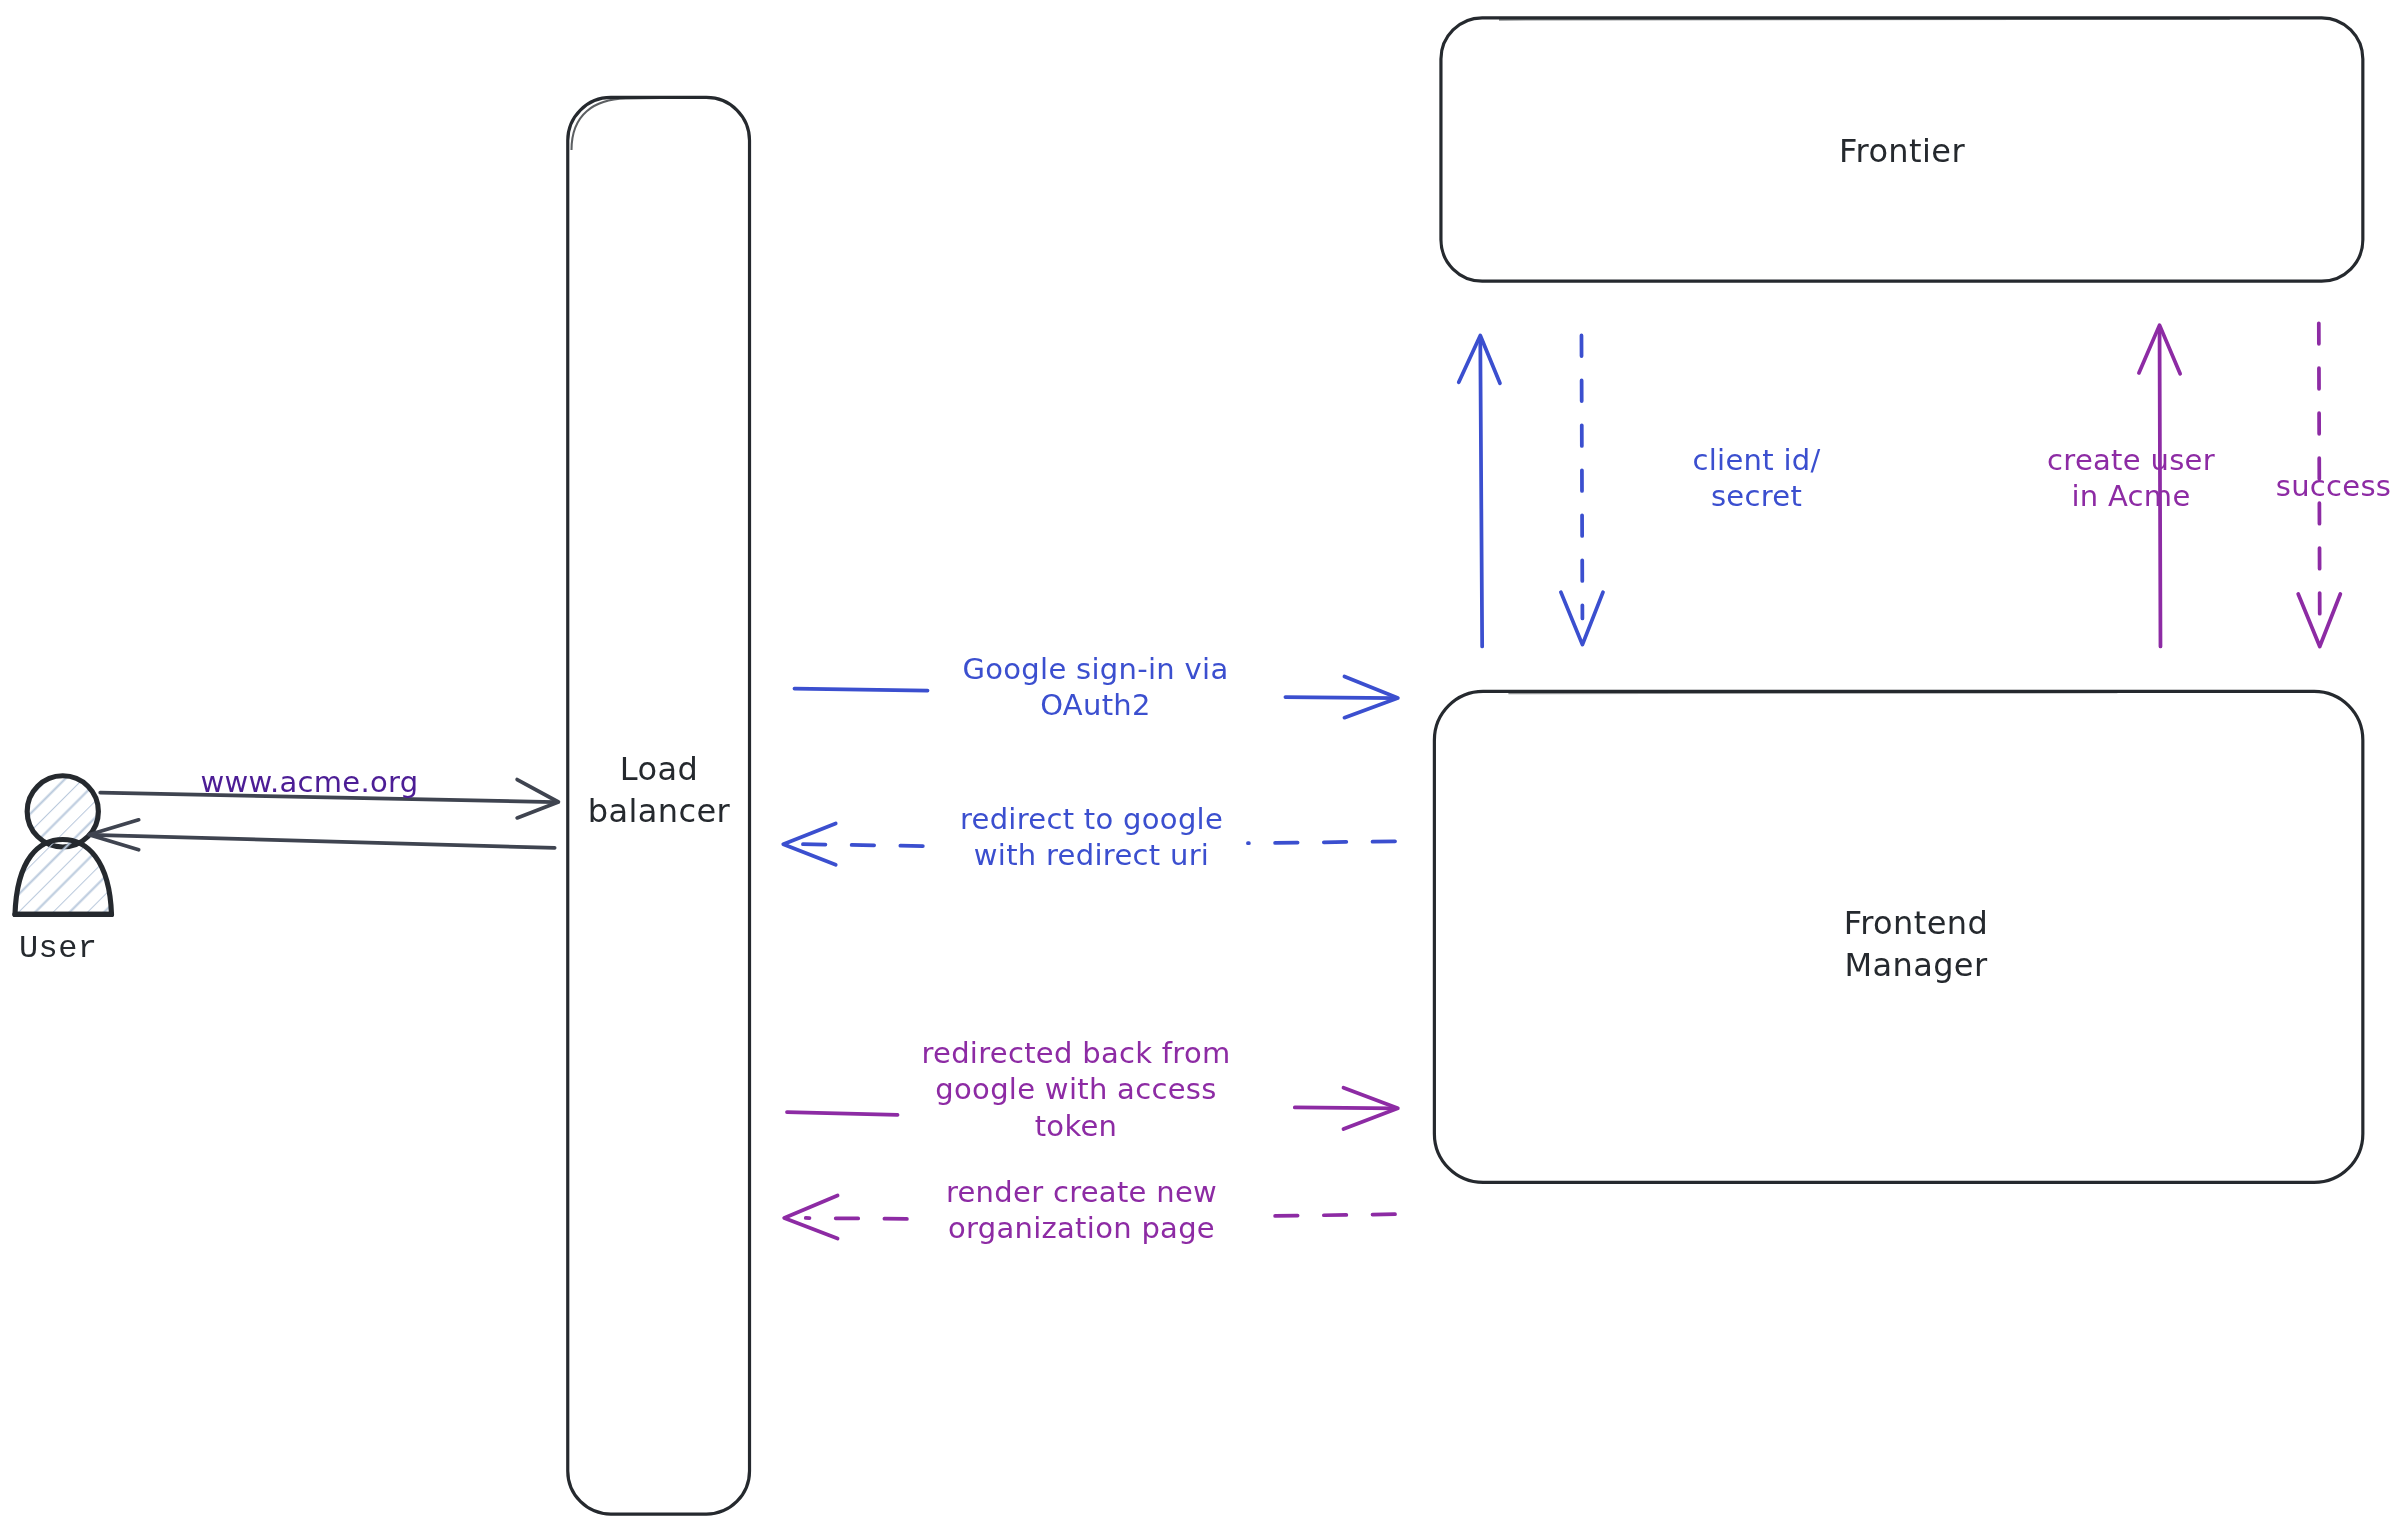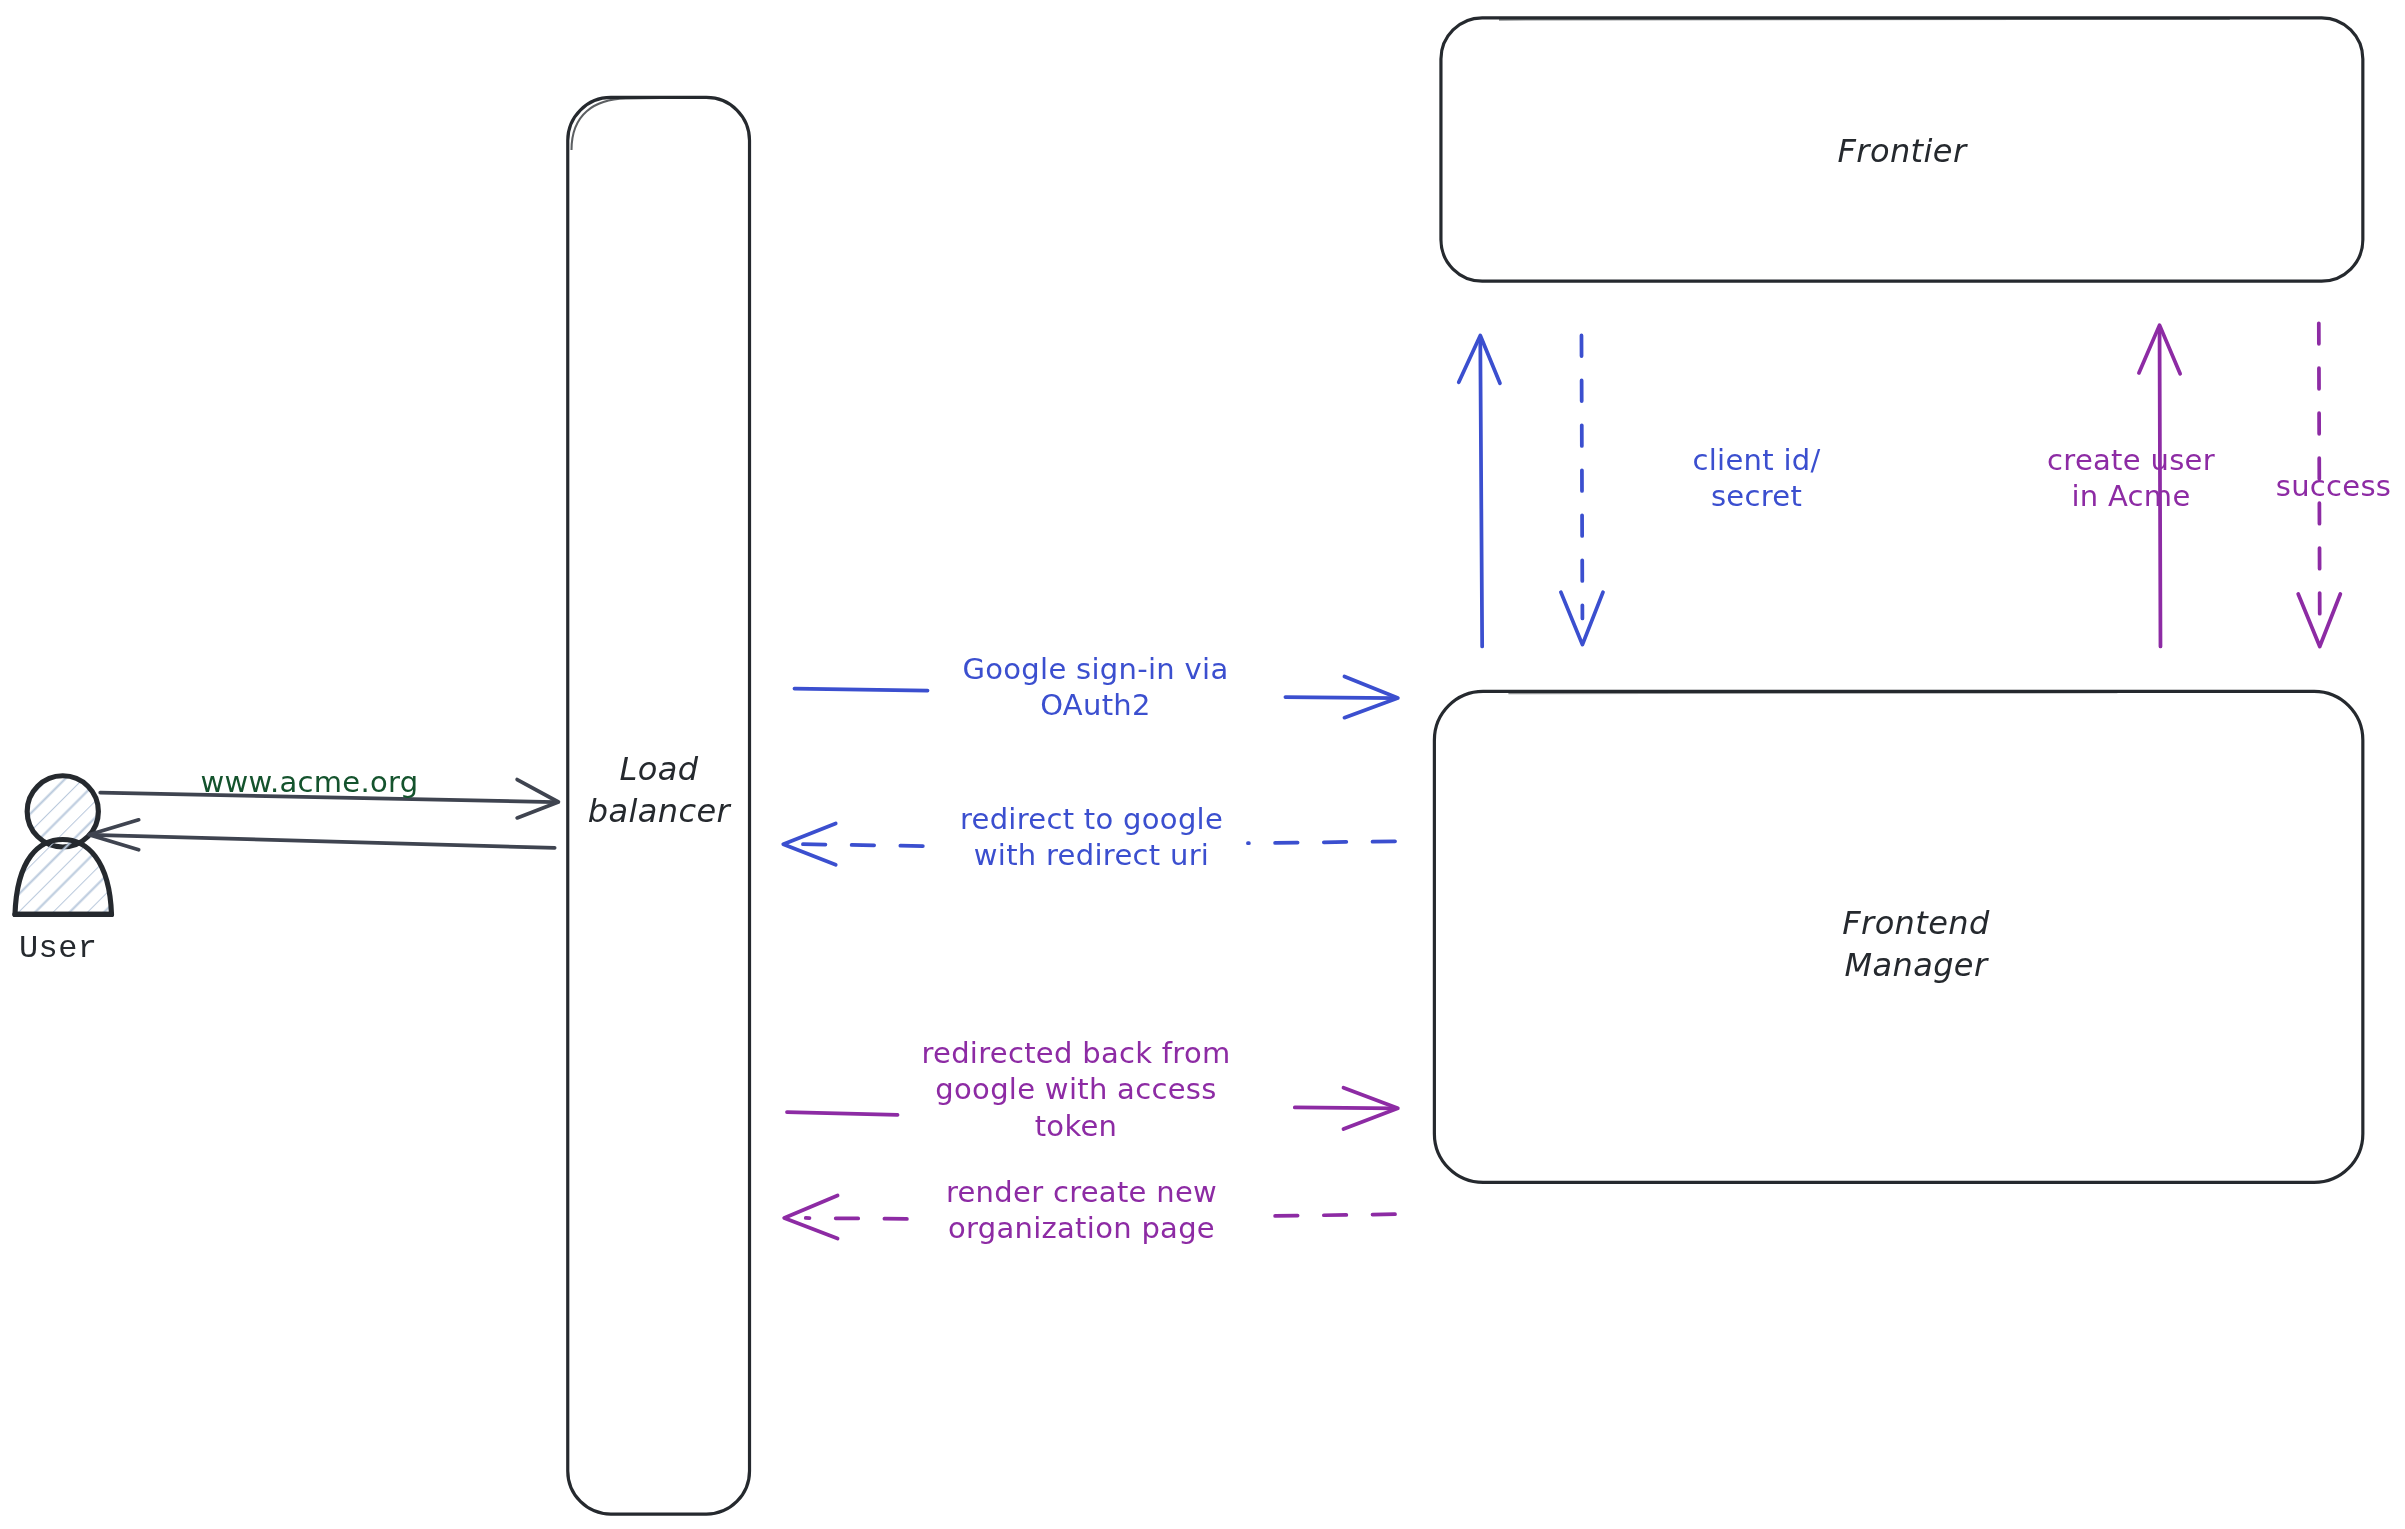--- a/index.html
+++ b/index.html
@@ -25,34 +25,33 @@
   }
   .node-label {
     position: absolute;
     text-align: center;
     color: #25292e;
     font-family: "DejaVu Sans", sans-serif;
     font-size: 32px;
     line-height: 1.32;
     white-space: pre-line;
     letter-spacing: 0.4px;
-    font-style: italic;
   }
   .edge-label {
     position: absolute;
     text-align: center;
     font-family: "DejaVu Sans", sans-serif;
     font-size: 29px;
     line-height: 1.25;
     white-space: pre-line;
     letter-spacing: 0.3px;
   }
   .blue { color: #3b4fcf; }
   .purple { color: #8d2ba4; }
-  .dark  { color: #14532d; }
+  .dark  { color: #4c1d95; }
   .actor-label {
     position: absolute;
     font-family: Liberation Mono, monospace;
     font-size: 32px;
     color: #25292e;
     letter-spacing: 0.4px;
   }
 </style>
 </head>
 <body>

